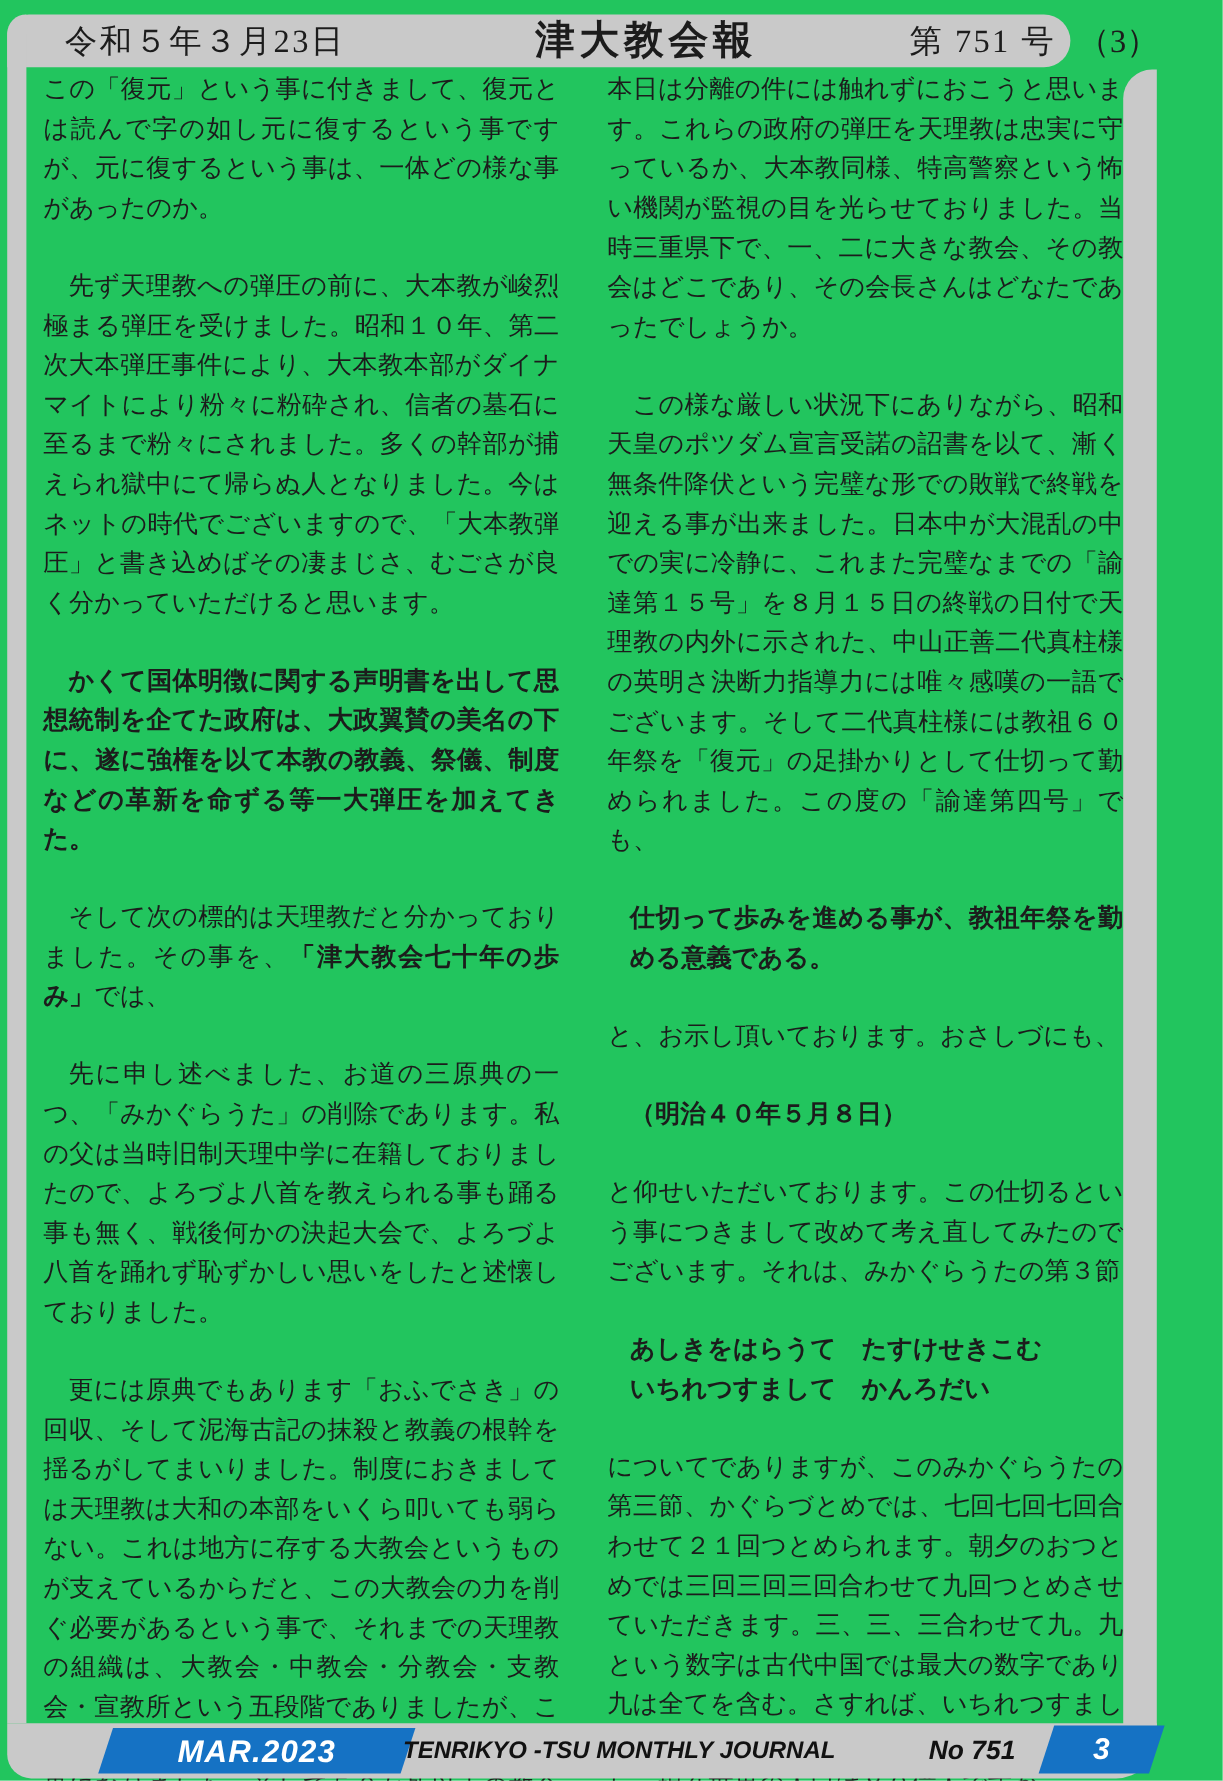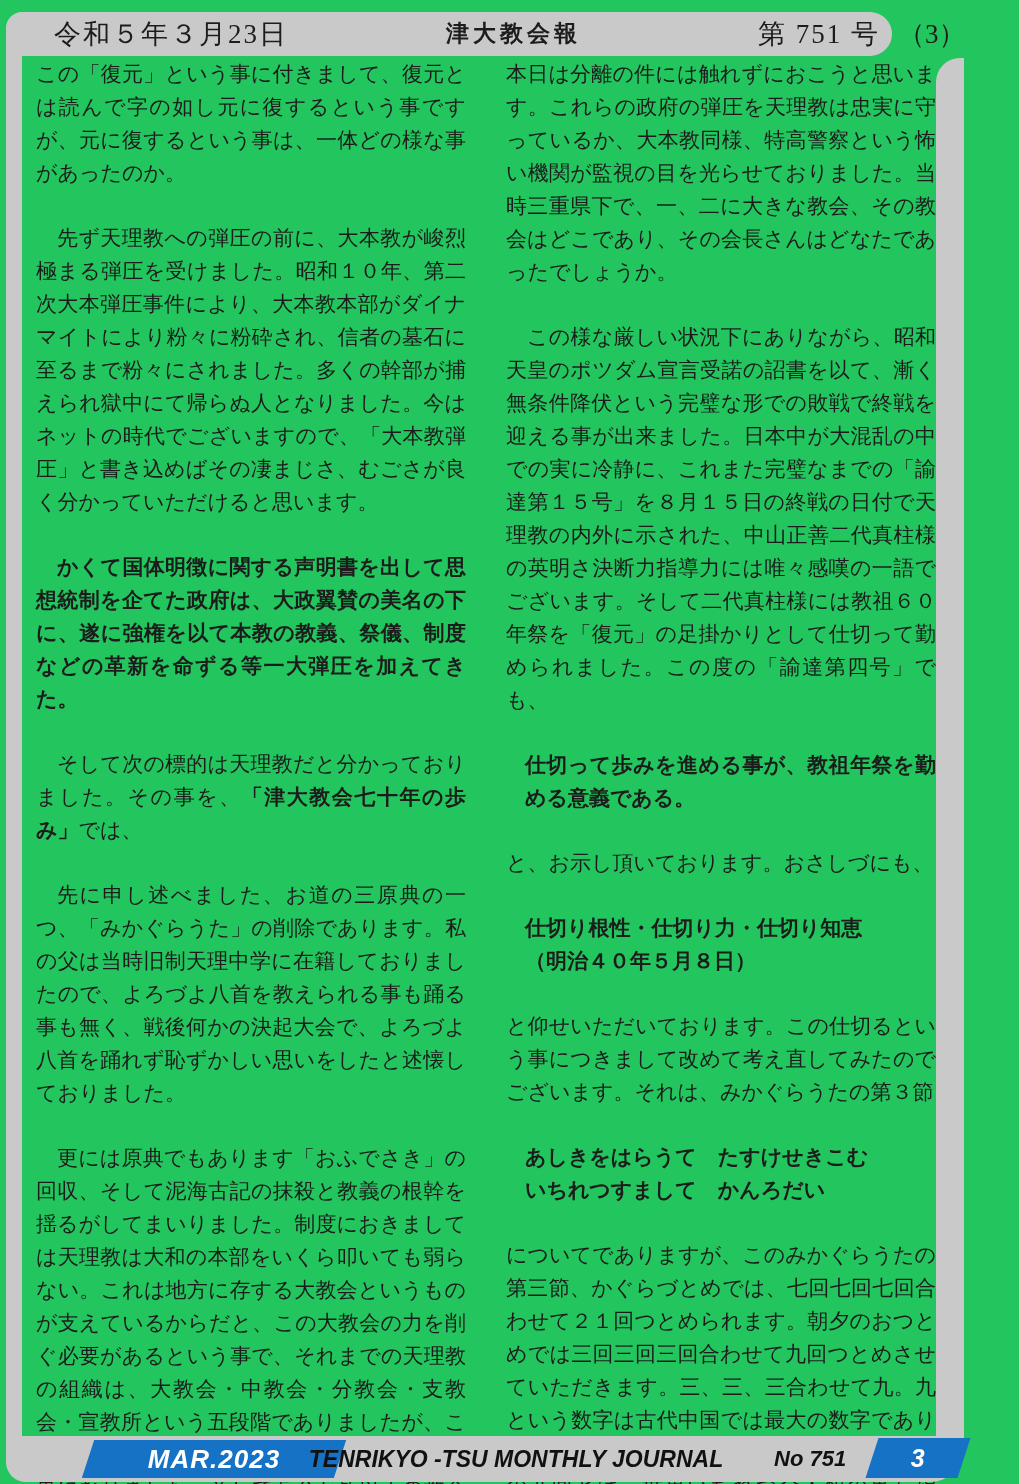--- a/index.html
+++ b/index.html
@@ -23,21 +23,21 @@
     position:absolute;left:936px;top:58px;width:28px;height:1380px;
     background:#c9c9c9;border-radius:24px 0 0 0;
   }
   .frame-bottom{
     position:absolute;left:6px;top:1436px;width:958px;height:46px;
     background:#c9c9c9;border-radius:0 0 34px 20px;
   }
 
   
   .hdr-date{position:absolute;left:48px;top:0;line-height:44px;font-size:27px;letter-spacing:2px;}
-  .hdr-title{position:absolute;left:440px;top:0;line-height:44px;font-size:23px;font-weight:bold;letter-spacing:4px;}
+  .hdr-title{position:absolute;left:440px;top:0;line-height:44px;font-size:33px;font-weight:bold;letter-spacing:4px;}
   .hdr-issue{position:absolute;left:752px;top:0;line-height:44px;font-size:27px;letter-spacing:2px;}
   .hdr-page-num{position:absolute;left:898px;top:12px;height:44px;line-height:44px;font-size:27px;}
 
   
   .col{
     position:absolute;top:58px;width:430px;
     font-size:21px;line-height:33px;text-align:justify;
   }
   .col-left{left:36px;}
   .col-right{left:506px;}
@@ -58,21 +58,21 @@
     font-family:"Liberation Sans","DejaVu Sans",sans-serif;
     font-style:italic;font-weight:bold;
   }
   .badge-month{left:82px;top:4px;width:252px;height:38px;}
   .badge-month .badge-text{font-size:26px;letter-spacing:1px;}
   .badge-page{left:866px;top:2px;width:92px;height:40px;}
   .badge-page .badge-text{font-size:25px;}
   .journal{
     position:absolute;left:300px;top:0;width:420px;height:46px;line-height:46px;
     text-align:center;font-family:"Liberation Sans","DejaVu Sans",sans-serif;
-    font-style:italic;font-weight:600;font-size:23px;color:#111;
+    font-style:italic;font-weight:600;font-size:20px;color:#111;
   }
   .issue-no{
     position:absolute;left:768px;top:0;height:58px;line-height:46px;
     font-family:"Liberation Sans","DejaVu Sans",sans-serif;
     font-style:italic;font-weight:600;font-size:22px;color:#111;
   }
 </style>
 </head>
 <body>
 
@@ -96,21 +96,20 @@
     <p class="ind">先に申し述べました、お道の三原典の一つ、「みかぐらうた」の削除であります。私の父は当時旧制天理中学に在籍しておりましたので、よろづよ八首を教えられる事も踊る事も無く、戦後何かの決起大会で、よろづよ八首を踊れず恥ずかしい思いをしたと述懐しておりました。</p>
     <p class="ind">更には原典でもあります「おふでさき」の回収、そして泥海古記の抹殺と教義の根幹を揺るがしてまいりました。制度におきましては天理教は大和の本部をいくら叩いても弱らない。これは地方に存する大教会というものが支えているからだと、この大教会の力を削ぐ必要があるという事で、それまでの天理教の組織は、大教会・中教会・分教会・支教会・宣教所という五段階でありましたが、これを大教会・分教会の二段階に改めるという事になりました。そして５０か所以上の教会は本部直属という事になりました。私共津大教会の先輩先生方は「果報は寝て待て」という道を選ばず、お道の為にと苦労な道を選ばれたのでありますが、</p>
   </div>
 
   <div class="col col-right">
     <p>本日は分離の件には触れずにおこうと思います。これらの政府の弾圧を天理教は忠実に守っているか、大本教同様、特高警察という怖い機関が監視の目を光らせておりました。当時三重県下で、一、二に大きな教会、その教会はどこであり、その会長さんはどなたであったでしょうか。</p>
     <p class="ind">この様な厳しい状況下にありながら、昭和天皇のポツダム宣言受諾の詔書を以て、漸く無条件降伏という完璧な形での敗戦で終戦を迎える事が出来ました。日本中が大混乱の中での実に冷静に、これまた完璧なまでの「諭達第１５号」を８月１５日の終戦の日付で天理教の内外に示された、中山正善二代真柱様の英明さ決断力指導力には唯々感嘆の一語でございます。そして二代真柱様には教祖６０年祭を「復元」の足掛かりとして仕切って勤められました。この度の「諭達第四号」でも、</p>
     <p class="b block-ind">仕切って歩みを進める事が、教祖年祭を勤める意義である。</p>
     <p>と、お示し頂いております。おさしづにも、</p>
     <p class="b block-ind">
-      <span class="qline">仕切り根性・仕切り力・仕切り知恵</span>
       <span class="qdate">（明治４０年５月８日）</span>
     </p>
     <p>と仰せいただいております。この仕切るという事につきまして改めて考え直してみたのでございます。それは、みかぐらうたの第３節</p>
     <p class="b block-ind">
       <span class="qline">あしきをはらうて　たすけせきこむ</span>
       <span class="qline">いちれつすまして　かんろだい</span>
     </p>
     <p>についてでありますが、このみかぐらうたの第三節、かぐらづとめでは、七回七回七回合わせて２１回つとめられます。朝夕のおつとめでは三回三回三回合わせて九回つとめさせていただきます。三、三、三合わせて九。九という数字は古代中国では最大の数字であり九は全てを含む。さすれば、いちれつすましの九回とは、世界いちれつ全人類の事を指し、現在世界の人口は８０億人ですが、</p>
   </div>
 

